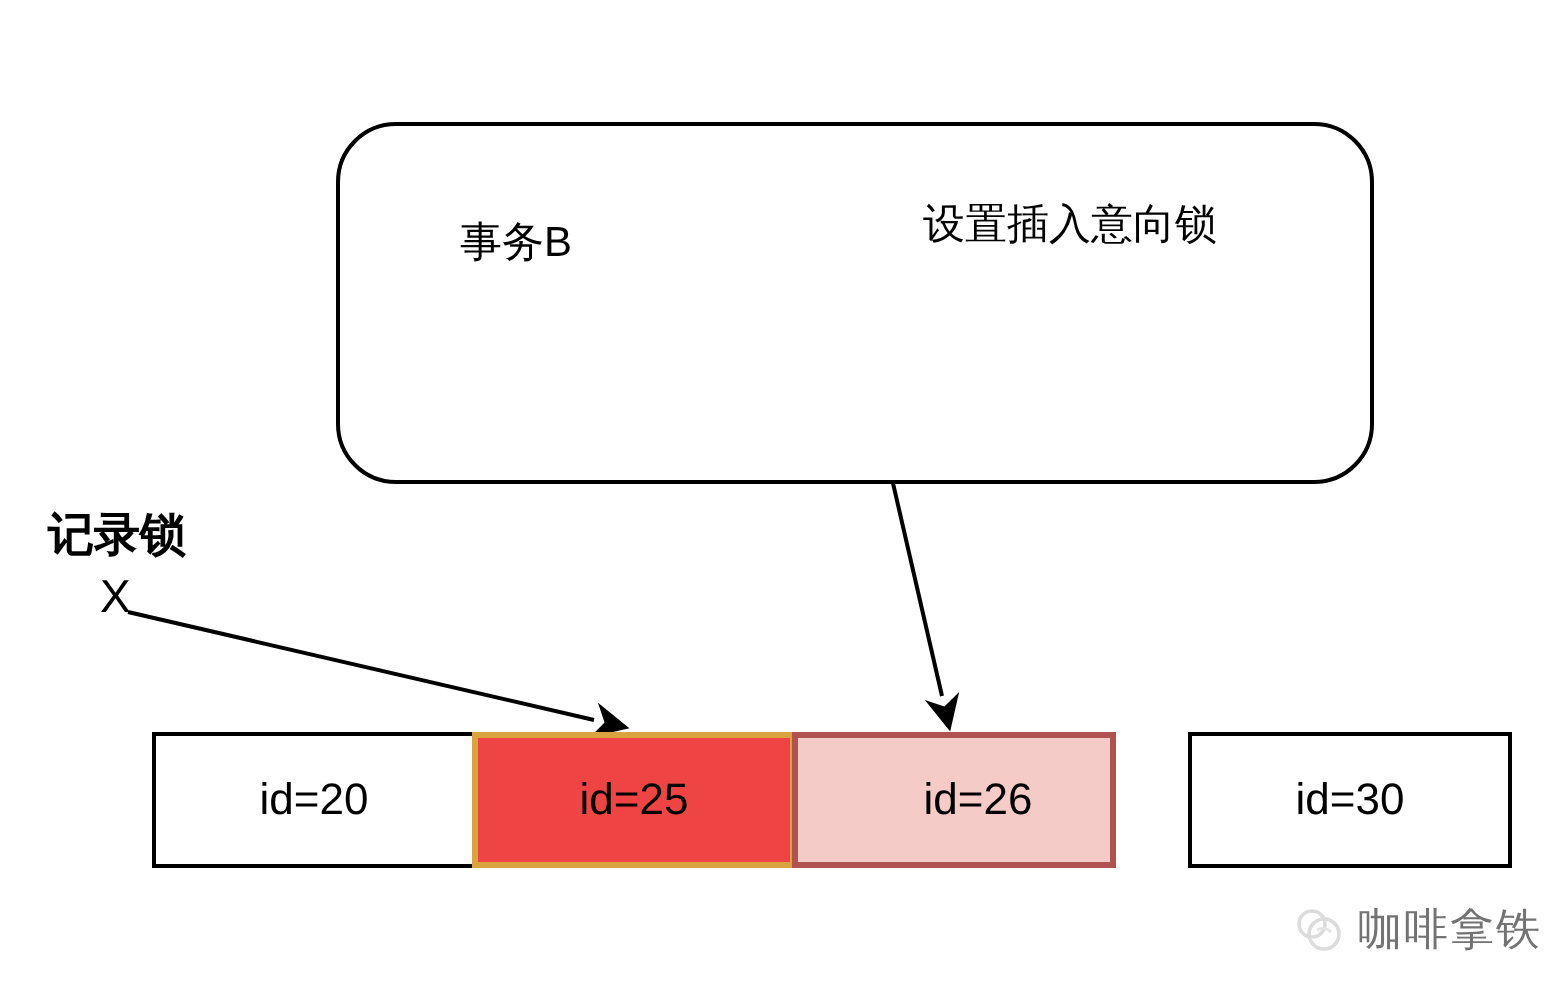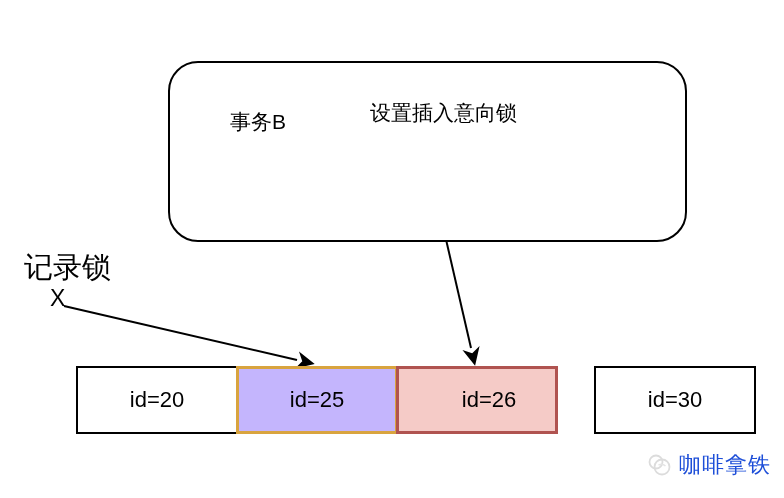--- a/index.html
+++ b/index.html
@@ -34,38 +34,39 @@
   .bubble-title {
     position: absolute;
     left: 60px; top: 47px;
     font-size: 21px;
     line-height: 24px;
   }
   .bubble-note {
     position: absolute;
     left: 200px; top: 36px;
     width: 330px;
-    text-align: left;
+    text-align: center;
     font-size: 21px;
     line-height: 28px;
   }
   .bubble-sql {
     position: absolute;
     left: 27px; top: 119px;
     font-size: 21px;
     line-height: 26px;
     white-space: nowrap;
   }
 
   
   .record-lock-label {
     position: absolute;
     left: 24px; top: 254px;
-    font-size: 29px;
+    font-size: 23px;
     line-height: 26px;
+    font-weight: bold;
   }
   .x-mark {
     position: absolute;
     left: 50px; top: 286px;
     font-size: 23px;
     line-height: 24px;
   }
 
   
   .record-row {
@@ -127,27 +128,27 @@
     <div class="bubble-note">
       <div>设置插入意向锁</div>
     </div>
   </div>
 
   <div class="record-lock-label">记录锁</div>
   <div class="x-mark">X</div>
 
   <div class="record-row">
     <div class="cell" style="background-color: rgb(255, 255, 255); border-color: rgb(0, 0, 0);">id=20</div>
-    <div class="cell highlight" style="background-color: #c4b5fd; border-color: rgb(217, 164, 63);">id=25</div>
+    <div class="cell highlight" style="background-color: #ef4444; border-color: rgb(217, 164, 63);">id=25</div>
     <div class="cell highlight" style="background-color: rgb(245, 203, 199); border-color: rgb(176, 83, 80); padding-left: 24px;">id=26</div>
     <div class="cell" style="background-color: rgb(255, 255, 255); border-color: rgb(0, 0, 0); margin-left: 36px;">id=30</div>
   </div>
 
   <div class="watermark">
     <svg class="watermark-icon" width="28" height="26" viewBox="0 0 28 26">
       <circle cx="10" cy="10" r="6.5" fill="none" stroke="#dcdcdc" stroke-width="1.8"></circle>
       <circle cx="16" cy="15" r="7.5" fill="none" stroke="#dcdcdc" stroke-width="1.8"></circle>
       <path d="M12.5 13 q4 -2 7 1" fill="none" stroke="#e4e4e4" stroke-width="1.4"></path>
     </svg>
-    <span class="watermark-text" style="color: #1d4ed8;">咖啡拿铁</span>
+    <span class="watermark-text" style="color: #737373;">咖啡拿铁</span>
   </div>
 
 </div>
 
 </body></html>

